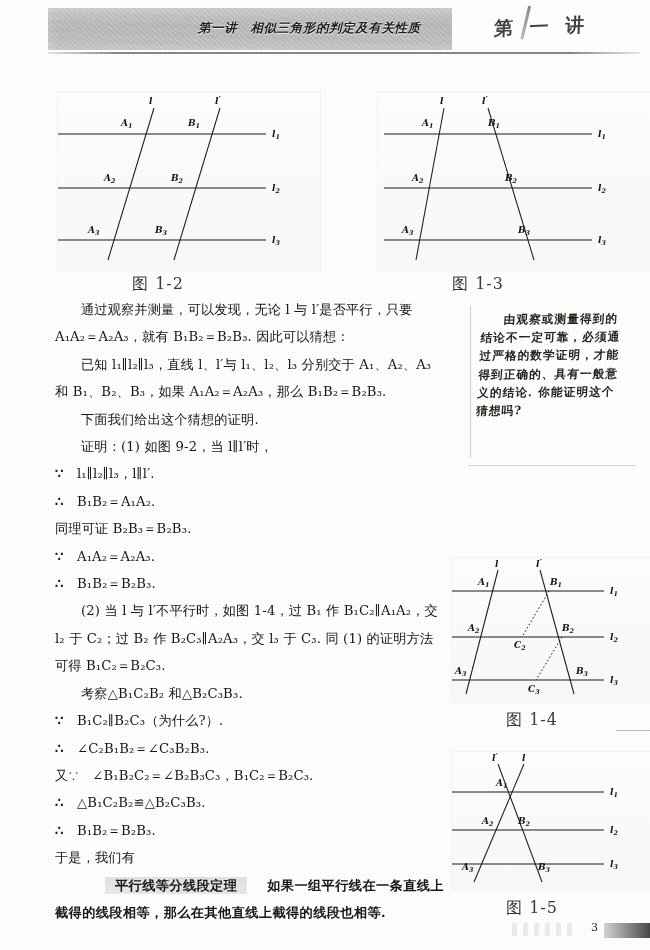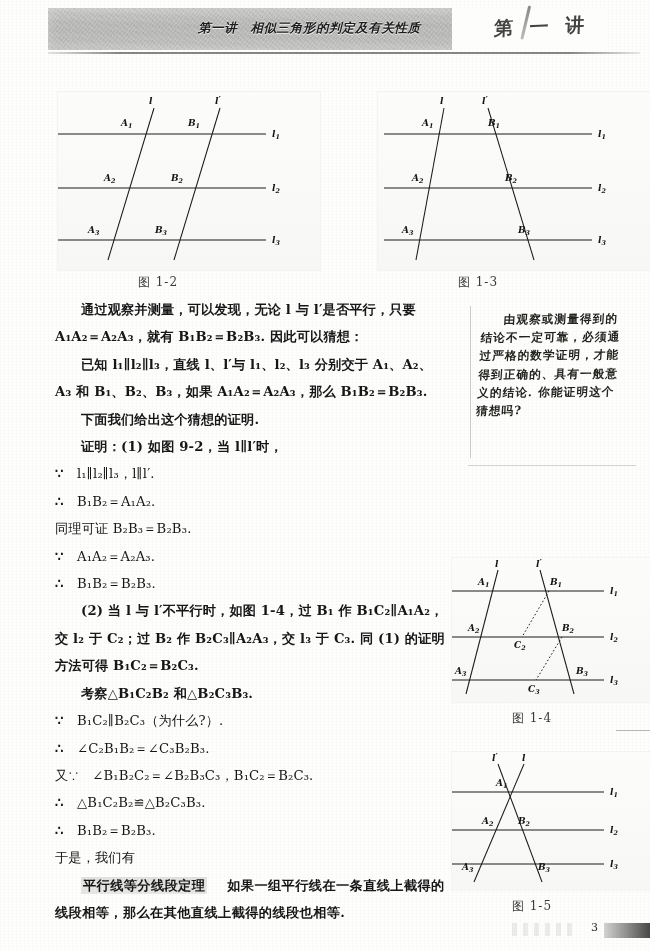--- a/index.html
+++ b/index.html
@@ -60,42 +60,43 @@
 
   
   .fig-panel{
     position:absolute;
     background:linear-gradient(180deg,#fcfcfb,#f7f7f5);
     box-shadow:0 0 0 1px rgba(0,0,0,.035);
   }
   .fig-cap{
     position:absolute;text-align:center;
     font-family:"DejaVu Serif","Liberation Serif",serif;
-    font-size:12px;color:#3a3a38;letter-spacing:1px;
+    font-size:16px;color:#3a3a38;letter-spacing:1px;
   }
   svg{display:block;}
   .ln{stroke:#1b1b1b;stroke-width:1.05;fill:none;}
   .ln-dot{stroke:#1b1b1b;stroke-width:1;fill:none;stroke-dasharray:1.6 2.2;}
   .lbl{font-family:"DejaVu Serif","Liberation Serif",serif;font-style:italic;
        font-size:9px;fill:#141414;font-weight:bold;}
   .sub{font-size:6.4px;}
 
   
   #body-text{
     position:absolute;left:55px;top:296px;width:390px;
     font-family:"DejaVu Serif","Liberation Serif",serif;
     font-size:13.2px;line-height:27.4px;color:#161616;
     letter-spacing:.15px;
   }
   .p{margin:0;}
-  .ind{text-indent:26px;font-weight:bold;}
+  .ind{text-indent:26px;}
   .bold-head{font-weight:bold;letter-spacing:.4px;}
   .hl{
     background:linear-gradient(180deg,rgba(175,175,172,.36),rgba(150,150,147,.22));
-    padding:1px 2px;
+    padding:1px 10px;
+    margin-left:24px;
   }
   .because,.therefore{
     display:inline-block;width:22px;font-style:normal;font-weight:bold;
   }
 
   
   #note-box{
     position:absolute;left:470px;top:306px;width:160px;height:156px;
   }
   #note-box .edge-l{

